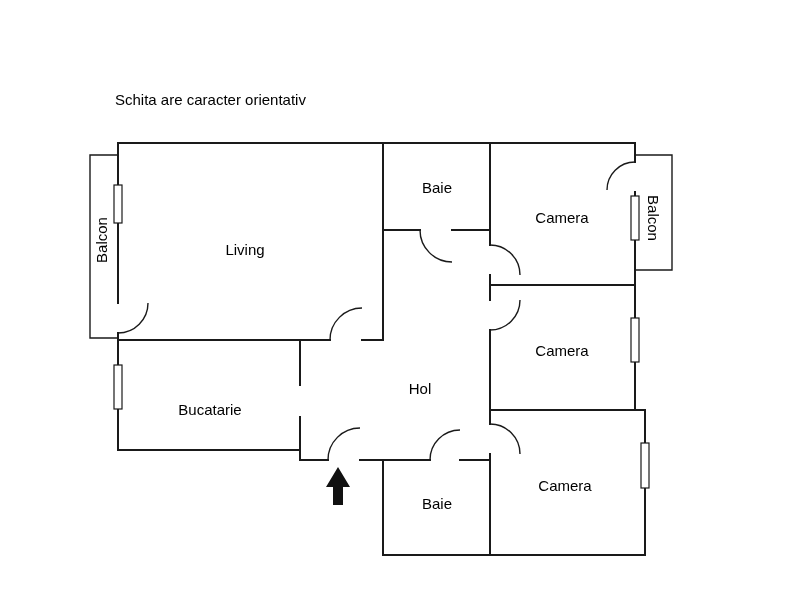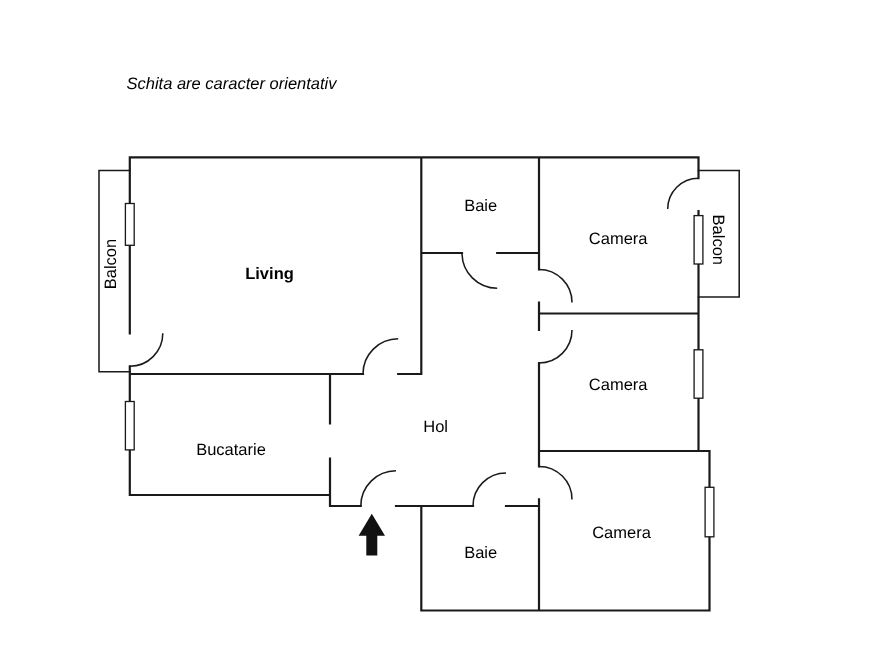--- a/index.html
+++ b/index.html
@@ -16,43 +16,42 @@
     overflow: hidden;
   }
   .plan-svg {
     position: absolute;
     left: 0;
     top: 0;
   }
   .note {
     position: absolute;
     left: 115px;
-    top: 68px;
+    top: 91px;
     font-size: 15px;
     color: #000000;
     white-space: nowrap;
-    font-style: italic;
   }
   .room-label {
     position: absolute;
     transform: translate(-50%, -50%);
     font-size: 15px;
     color: #000000;
     white-space: nowrap;
   }
   .room-label.rot-ccw { transform: translate(-50%, -50%) rotate(-90deg); }
   .room-label.rot-cw  { transform: translate(-50%, -50%) rotate(90deg); }
 
-  .lbl-living        { left: 245px; top: 249px; font-weight: bold; }
+  .lbl-living        { left: 245px; top: 249px; }
   .lbl-baie-top      { left: 437px; top: 187px; }
   .lbl-camera-top    { left: 562px; top: 217px; }
   .lbl-balcon-left   { left: 101px; top: 240px; }
   .lbl-balcon-right  { left: 653px; top: 218px; }
   .lbl-bucatarie     { left: 210px; top: 409px; }
-  .lbl-hol           { left: 396px; top: 388px; }
+  .lbl-hol           { left: 420px; top: 388px; }
   .lbl-camera-mid    { left: 562px; top: 350px; }
   .lbl-camera-bottom { left: 565px; top: 485px; }
   .lbl-baie-bottom   { left: 437px; top: 503px; }
 </style>
 </head>
 <body>
 
 <div class="canvas">
 
   <svg class="plan-svg" width="800" height="600" viewBox="0 0 800 600">

